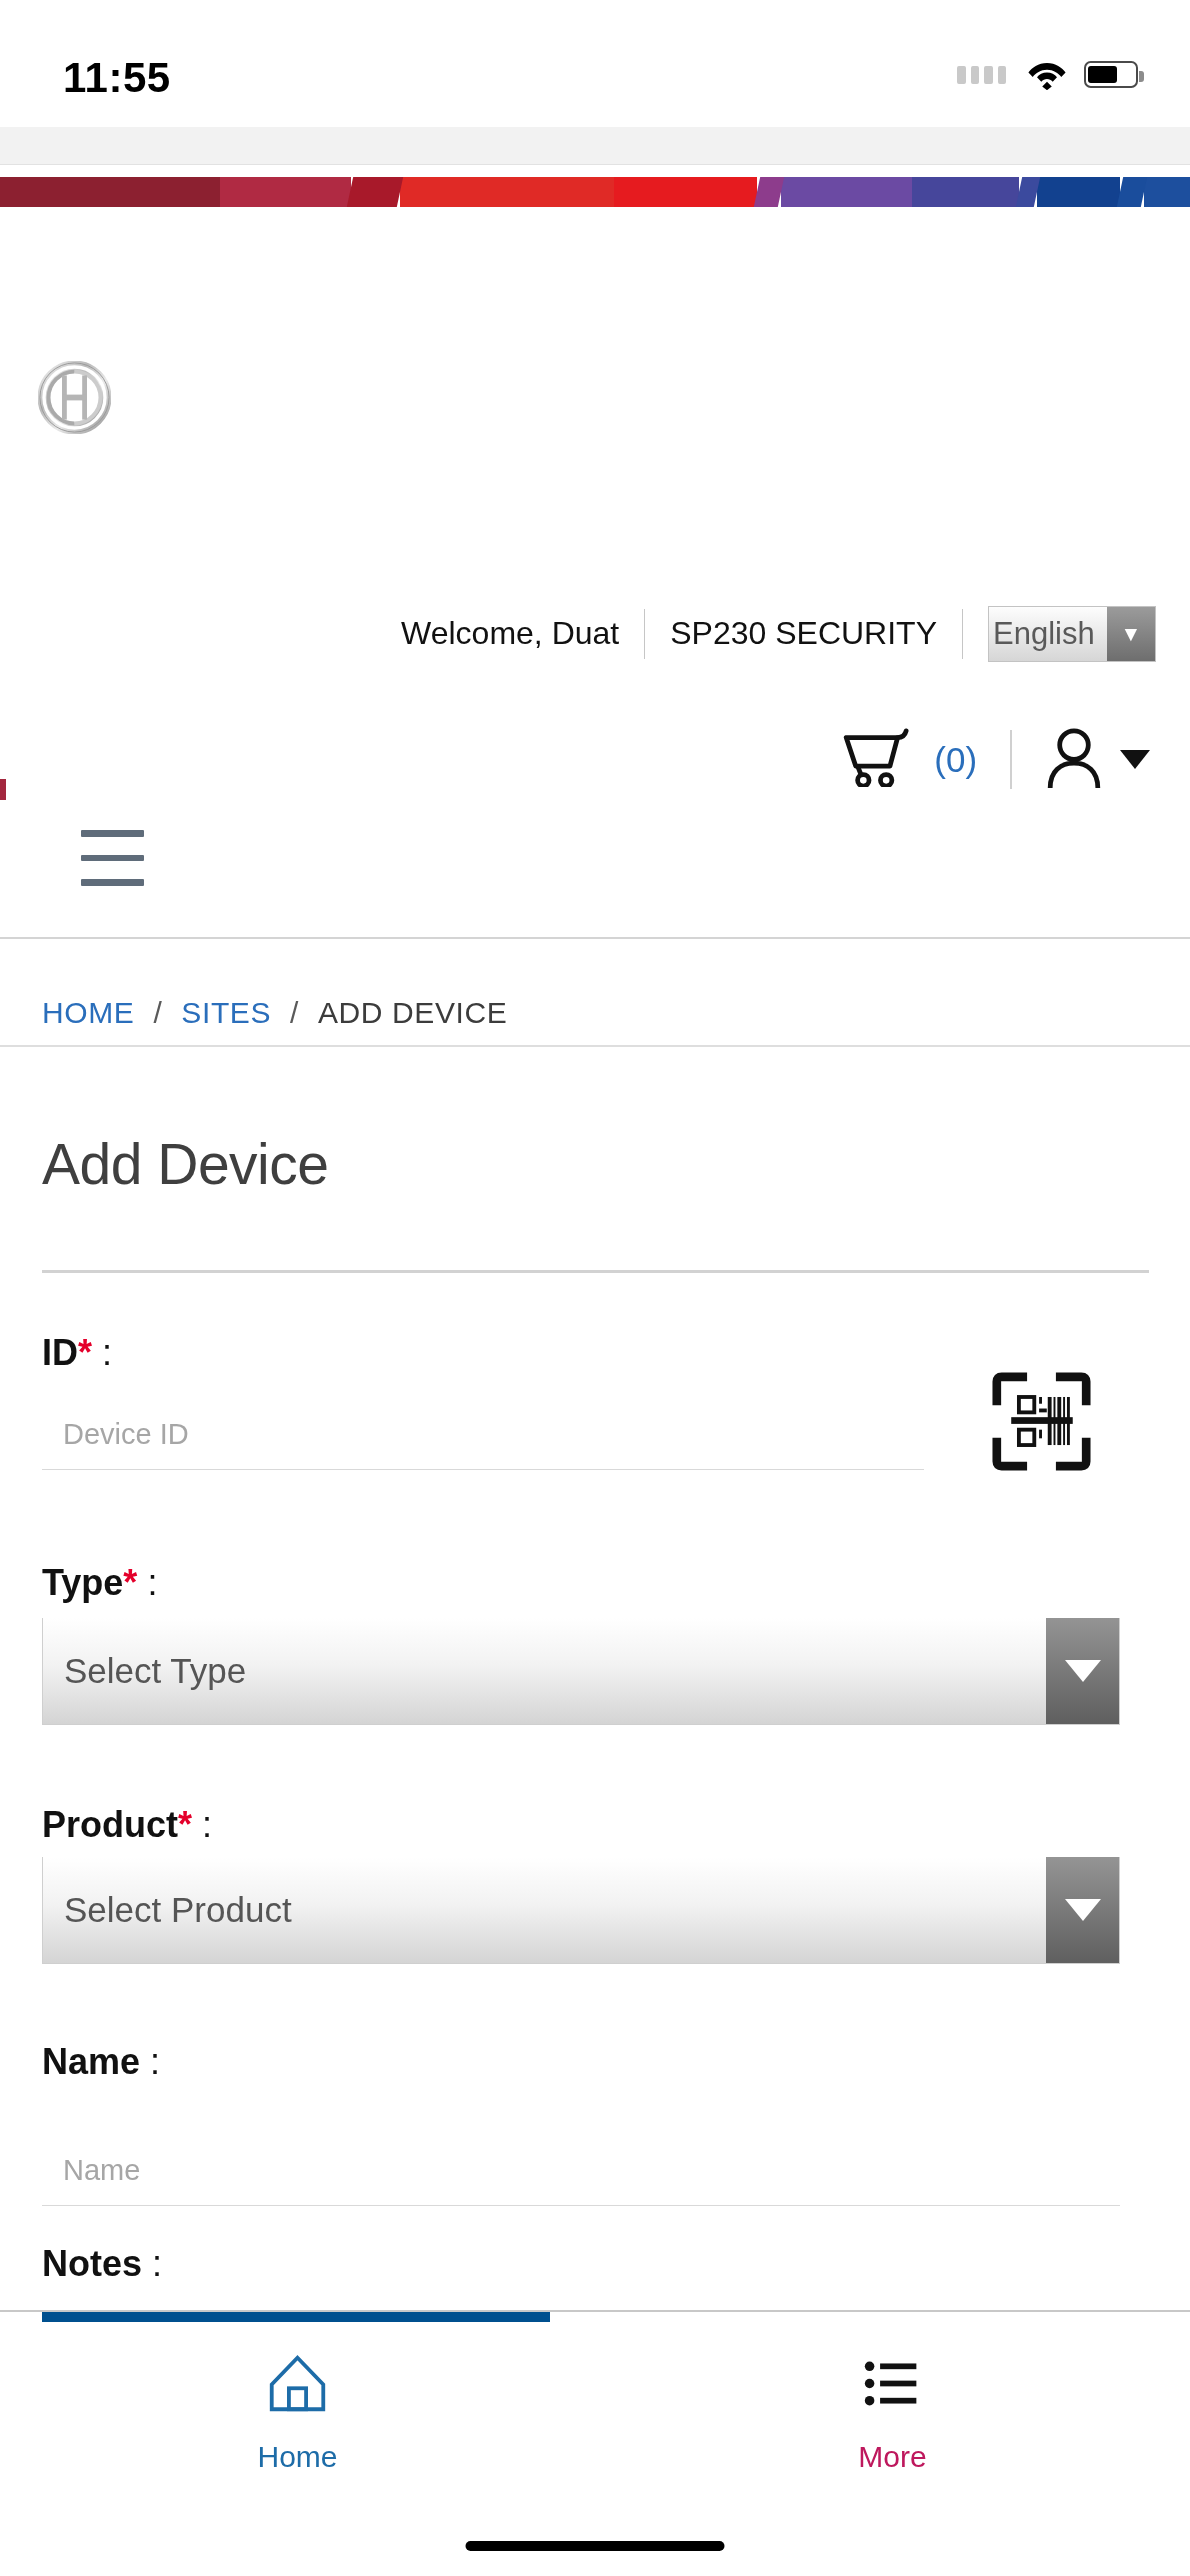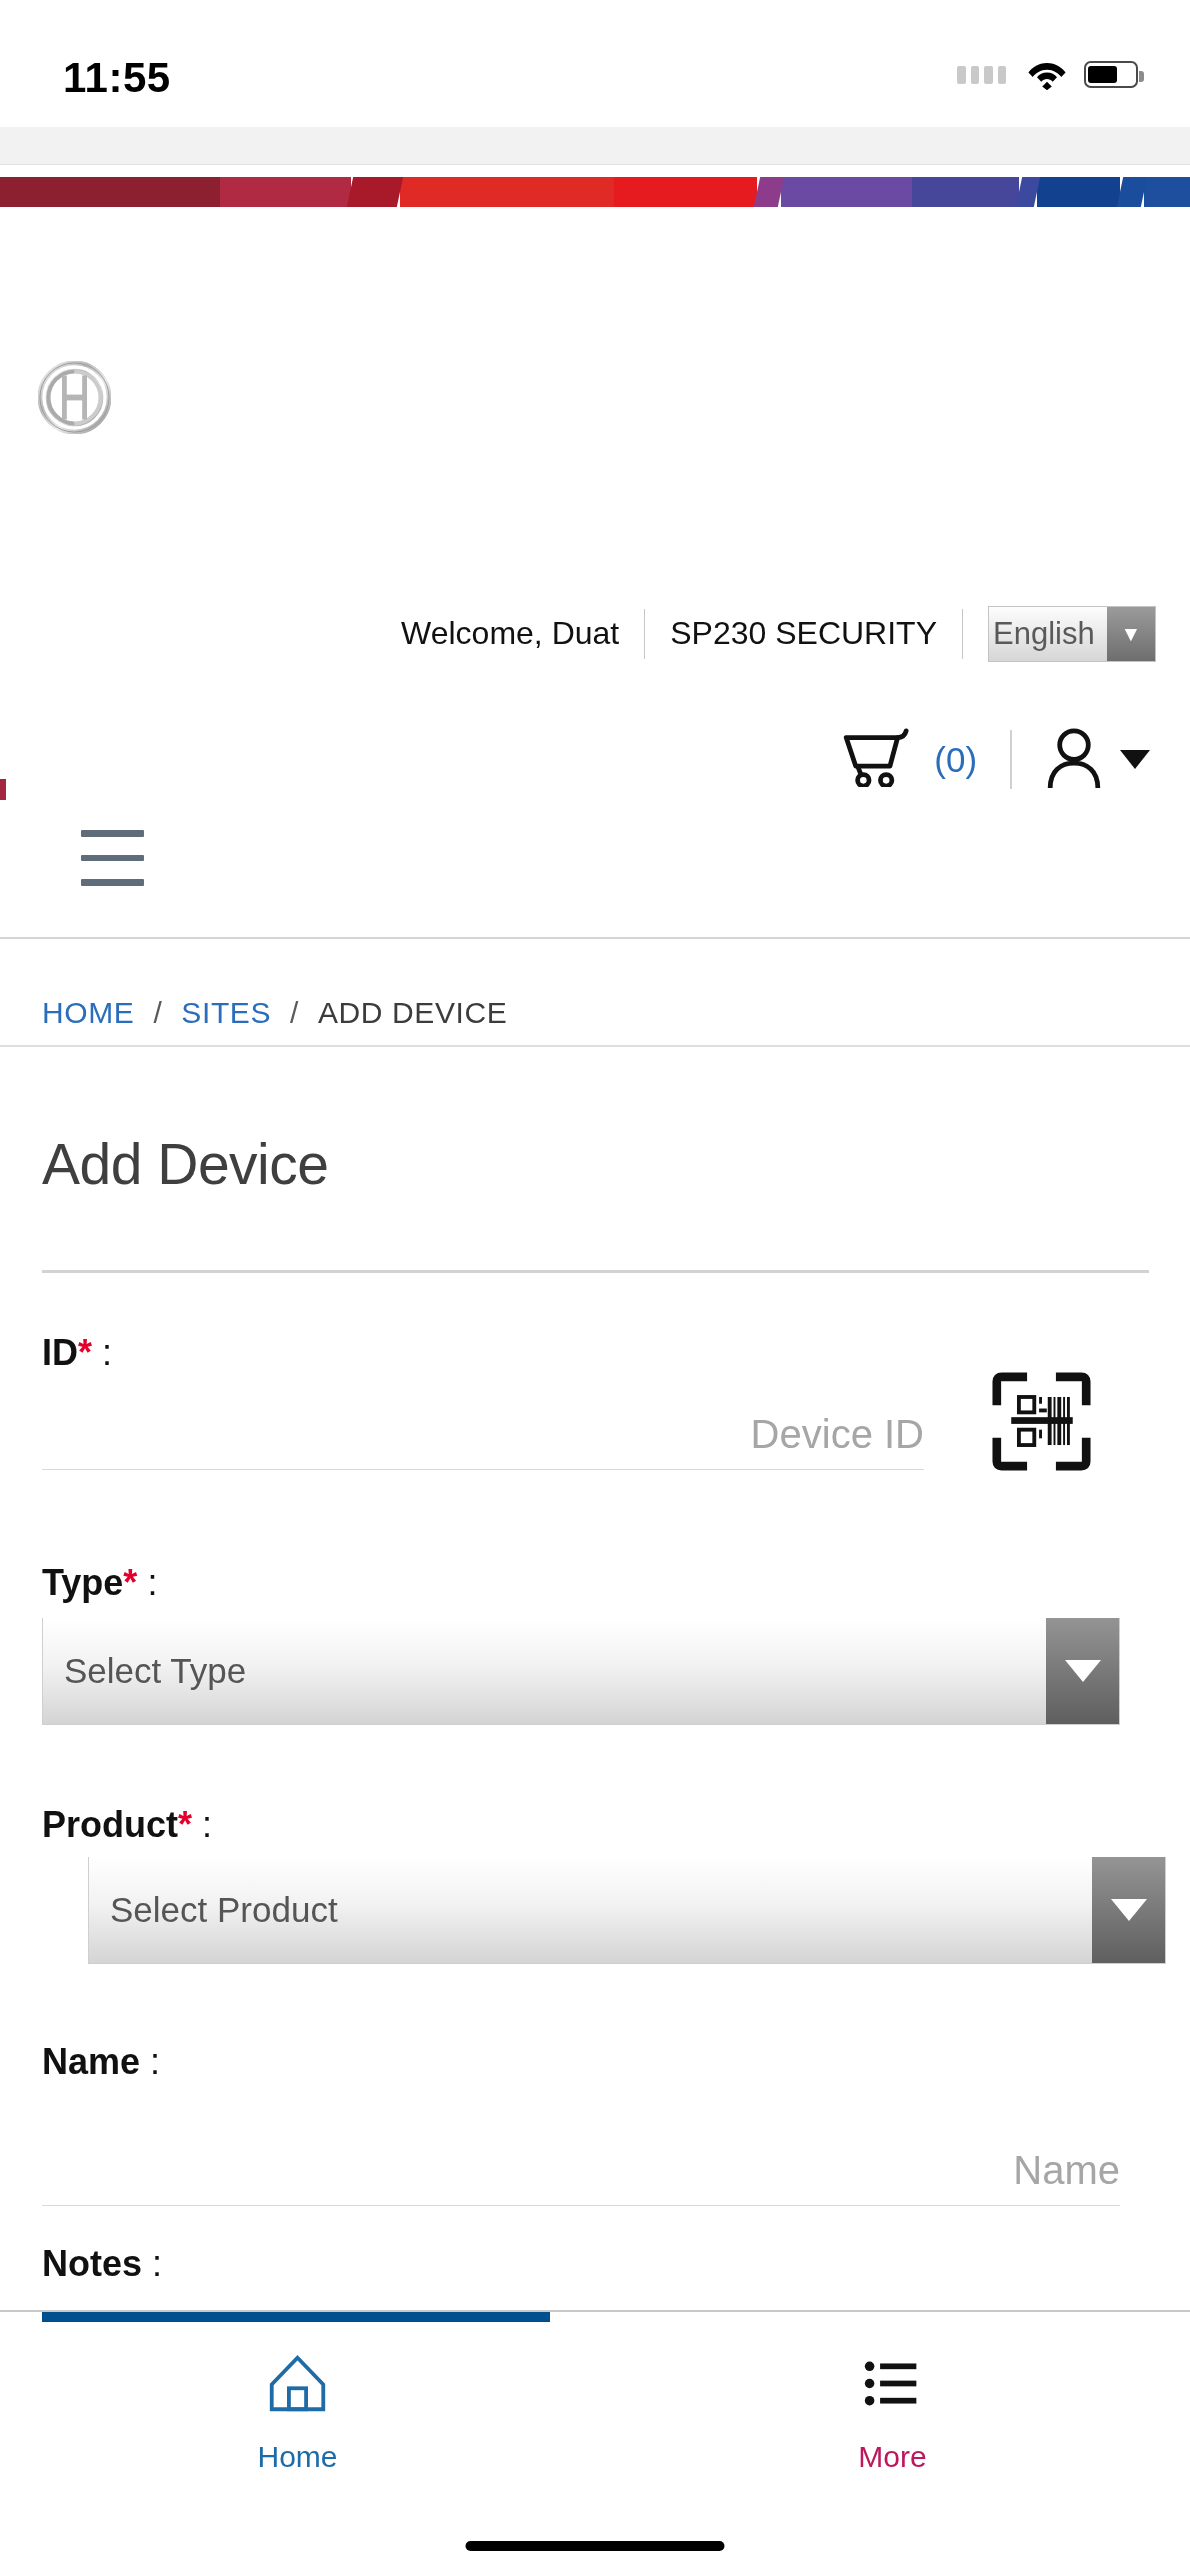--- a/index.html
+++ b/index.html
@@ -143,21 +143,21 @@
     position:absolute; font-size:36px; font-weight:bold; color:#111;
   }
   .req{ color:#e4002b; font-weight:bold; }
   .lbl-normal{ font-weight:normal; }
 
   .text-input{
     position:absolute; height:71px;
     border:none; border-bottom:1.9px solid #d9d9d9;
     background:transparent; outline:none;
     font-family:"Liberation Sans", sans-serif;
-    font-size:40px; color:#333; padding-left:21px;text-align:right;
+    font-size:29px; color:#333; padding-left:21px;
   }
   .text-input::placeholder{ color:#a6a6a6; }
 
   .scan-icon{
     position:absolute; width:99px; height:99px;
   }
 
   .select-box{
     position:absolute; height:107px;
     display:flex; align-items:stretch;
@@ -349,21 +349,21 @@
 <div class="select-box" style="top:1618px; left:42px; width:1078px;">
   <div class="select-value">Select Type</div>
   <div class="select-arrow">
       <b></b>
     </div>
 </div>
 
 <div class="field-label" style="top:1804px; left:42px;">
   <span>Product</span><span class="req">*</span> <span class="lbl-normal">:</span>
 </div>
-<div class="select-box" style="top:1857px; left:42px; width:1078px;margin-left:46px;">
+<div class="select-box" style="top:1857px; left:42px; width:1078px;">
   <div class="select-value">Select Product</div>
   <div class="select-arrow">
       <b></b>
     </div>
 </div>
 
 <div class="field-label" style="top:2041px; left:42px;">
   <span>Name</span> <span class="lbl-normal">:</span>
 </div>
 <input class="text-input" style="top: 2135px; left: 42px; width: 1078px;" value="" placeholder="Name">

